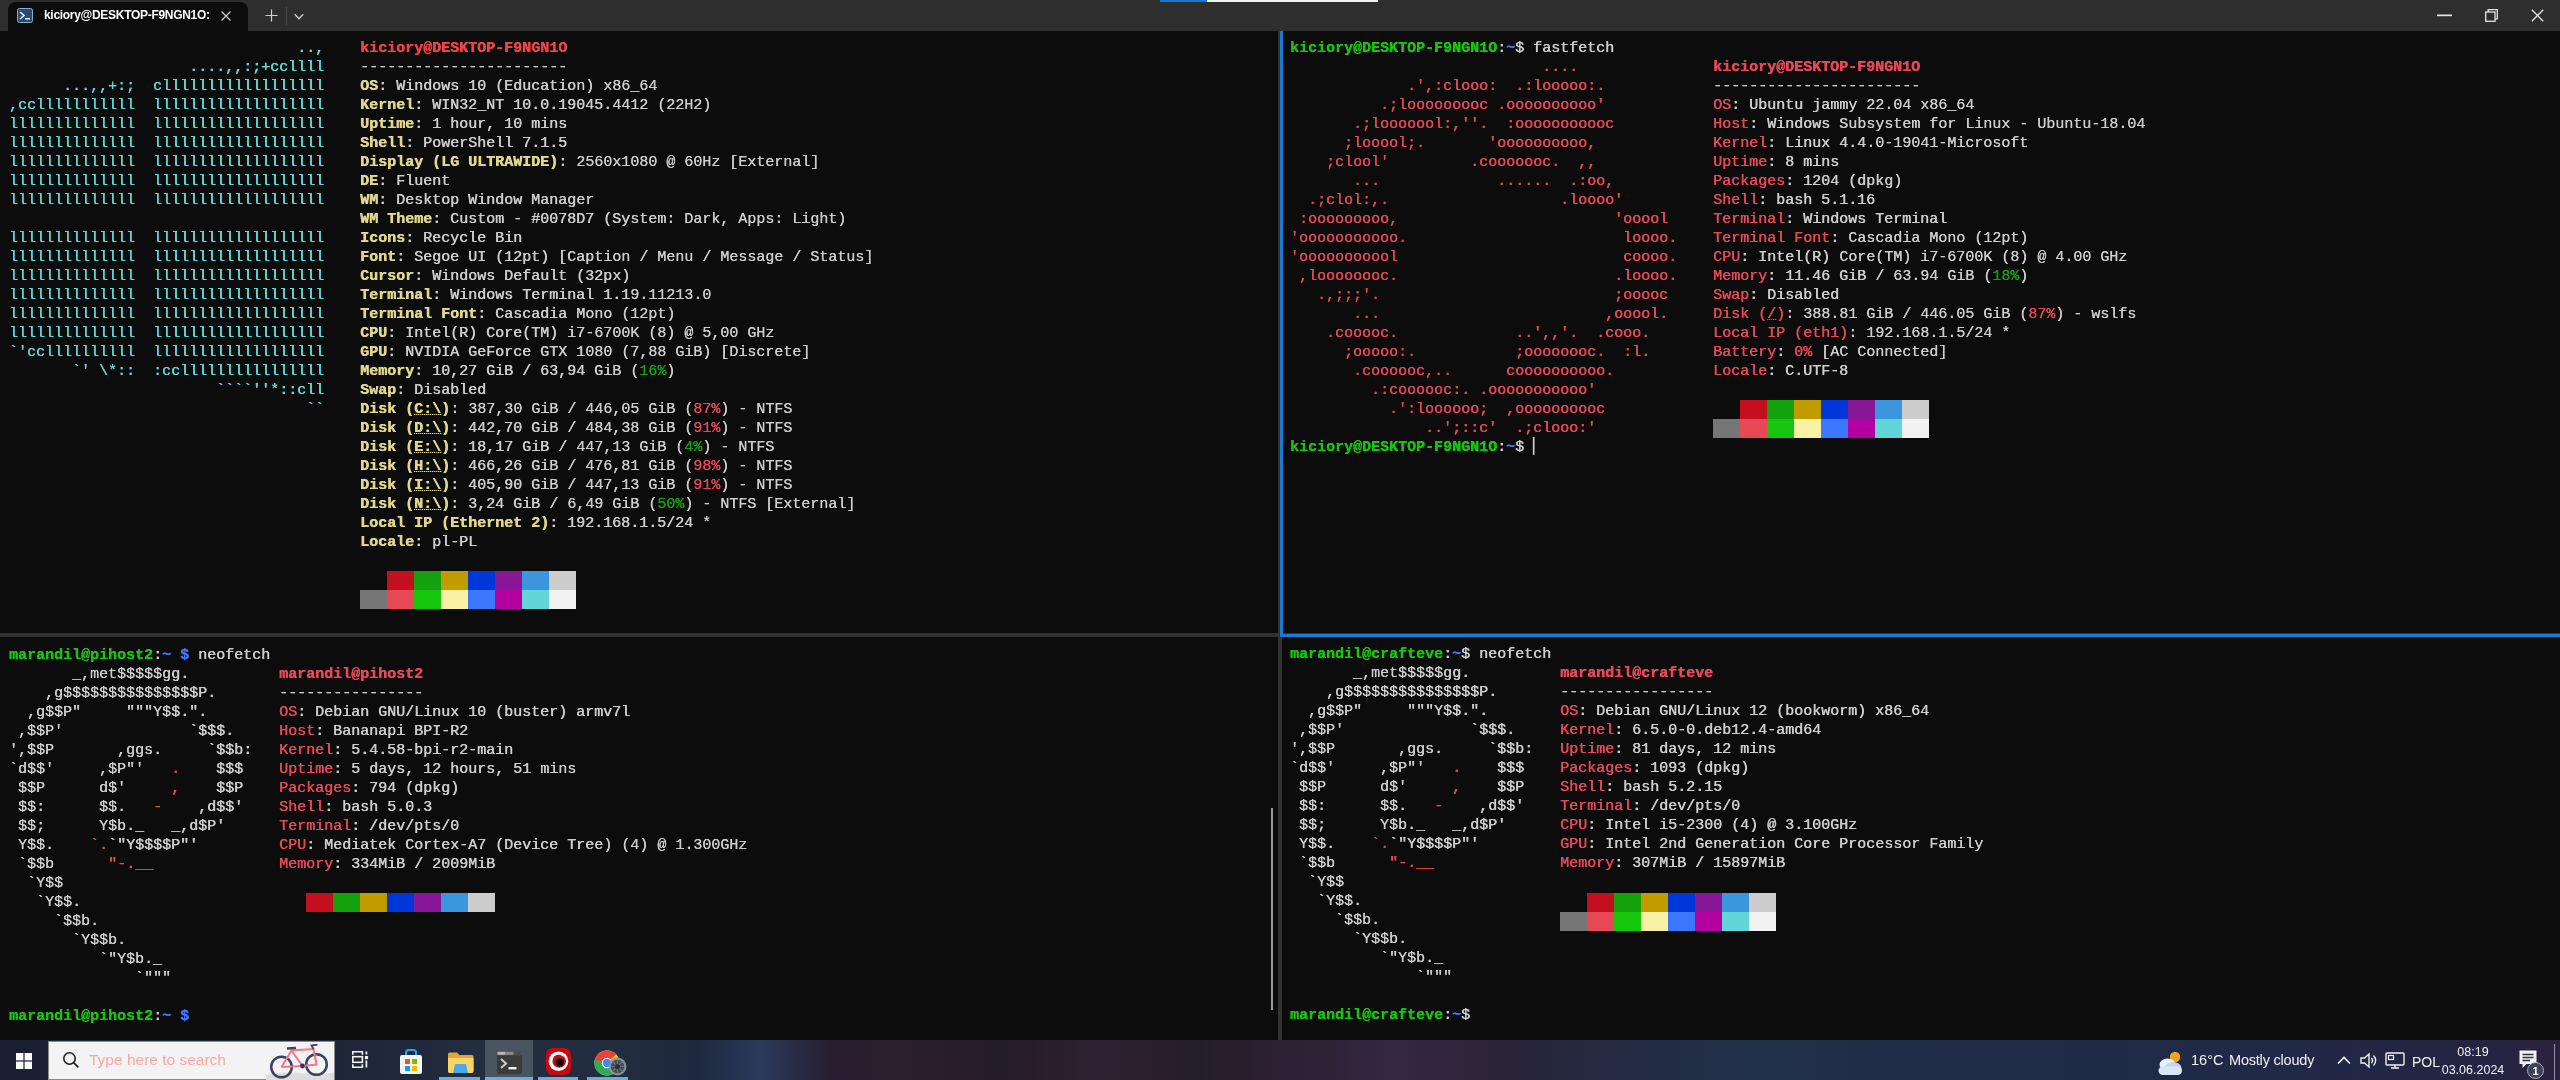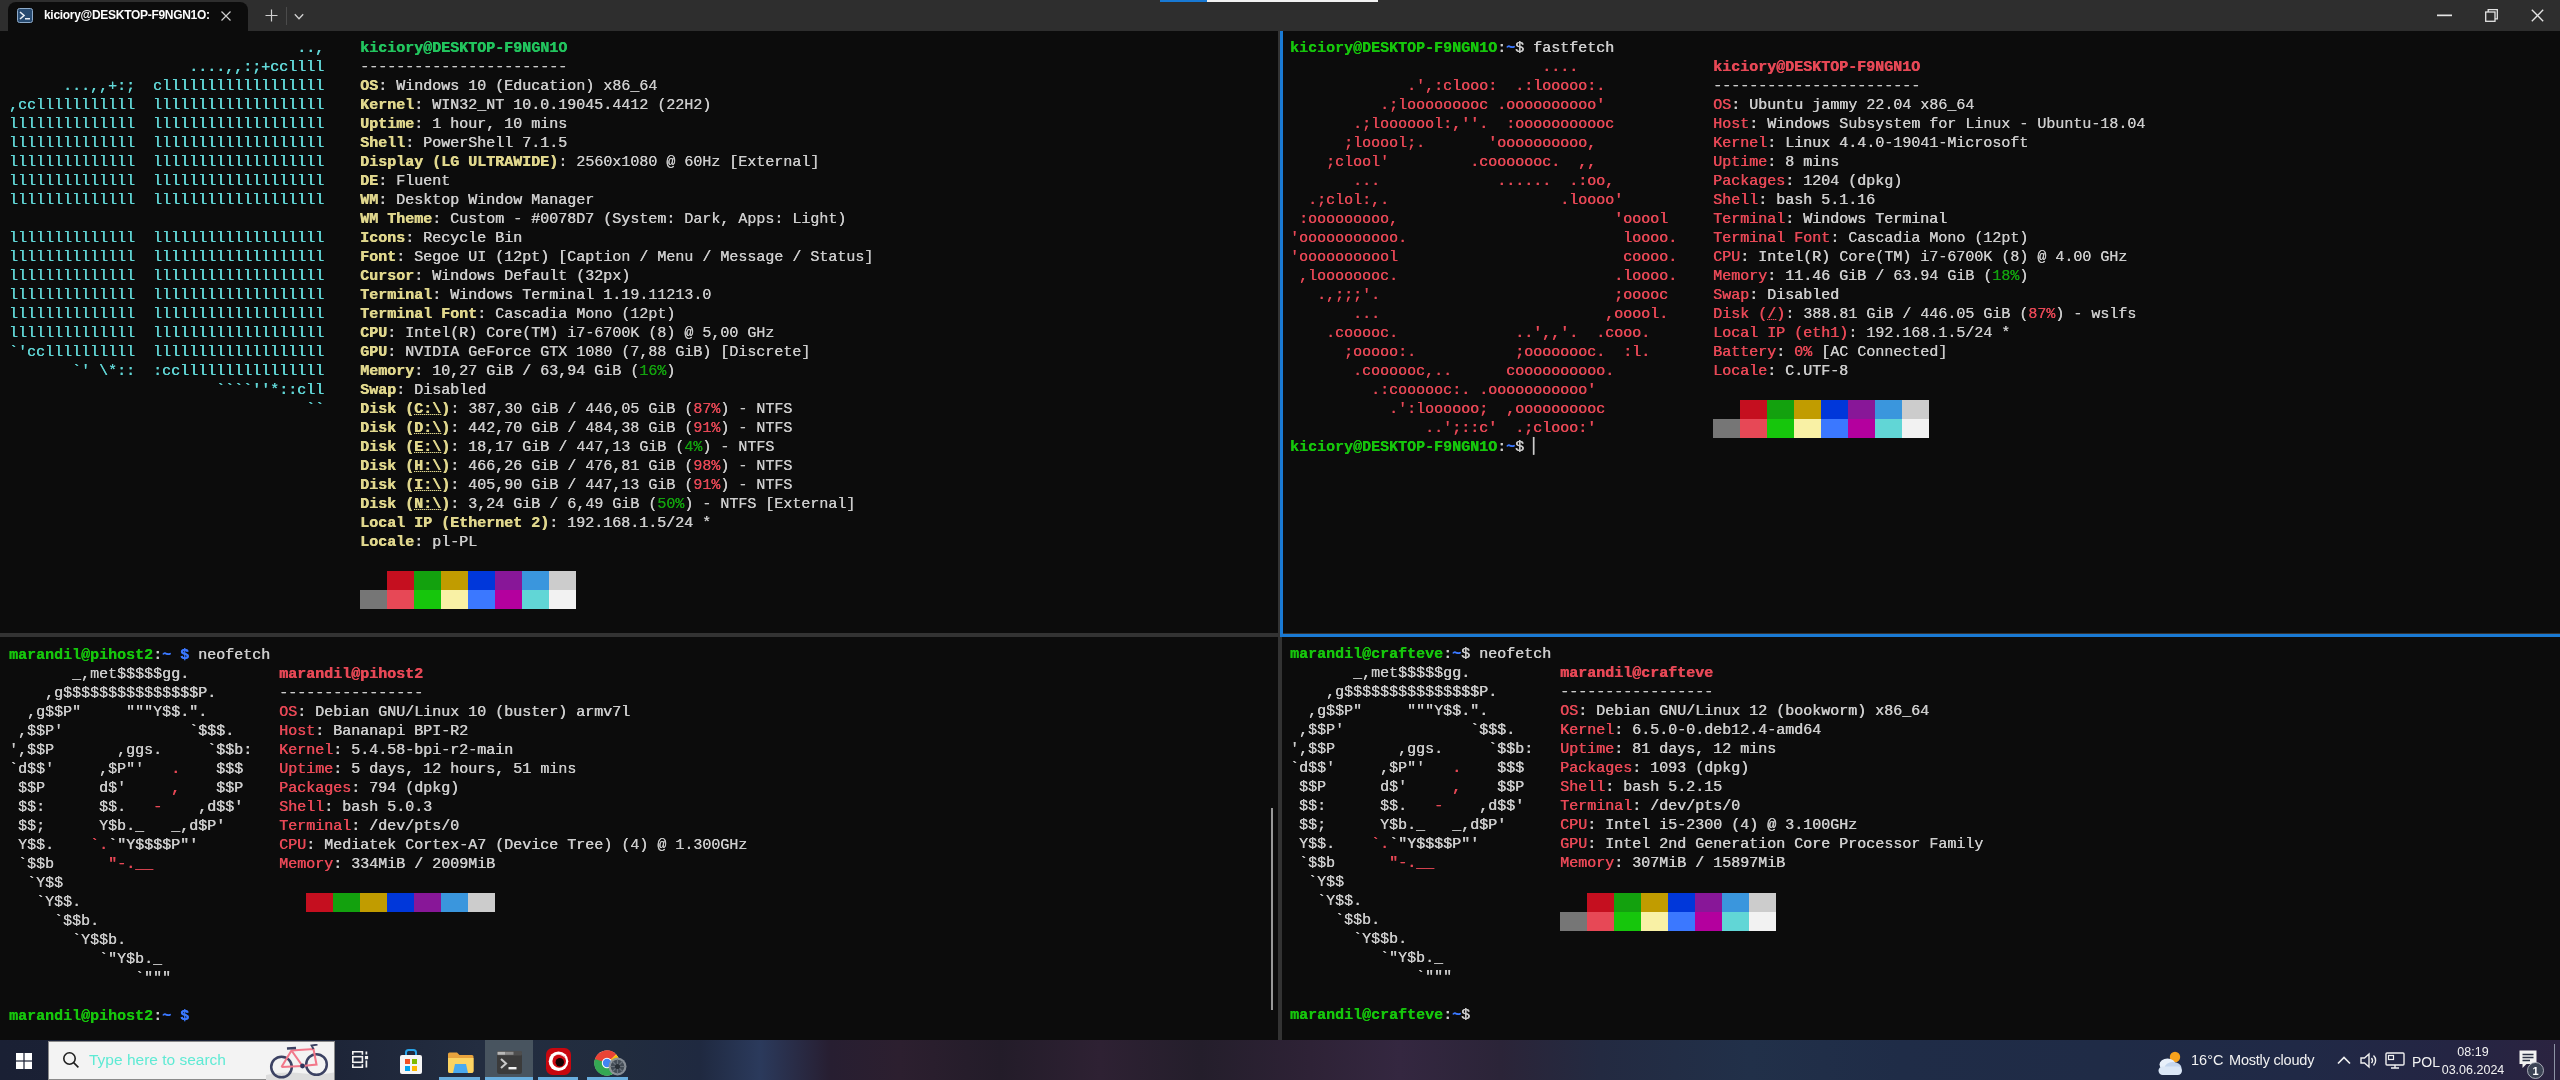--- a/index.html
+++ b/index.html
@@ -5,21 +5,21 @@
 html,body{width:2560px;height:1080px;overflow:hidden;background:#0c0c0c}
 #root{position:absolute;inset:0;width:2560px;height:1080px;font-family:"Liberation Sans",sans-serif}
 pre.t{position:absolute;margin:0;font:15px/19px "Liberation Mono",monospace;color:#cccccc;white-space:pre;text-shadow:0.35px 0 currentColor}
 .v{color:#cccccc}
 .b{color:#3B78FF;font-weight:bold}
 .g{color:#16C60C;font-weight:bold}
 .r{color:#E74856}
 .rb{color:#E74856;font-weight:bold}
 .y{color:#e0d78d;font-weight:bold}
 .c{color:#61D6D6}
-.wb{color:#22c55e;font-weight:bold}
+.wb{color:#ef4444;font-weight:bold}
 .pg{color:#13A10E}
 .pr{color:#E74856}
 .u{text-decoration:underline dotted 1px}
 .cur{color:#cccccc;font-weight:normal}
 .abs{position:absolute}
 .seg{position:absolute;height:3px;background:#69aede;top:1077px}
 .tray{position:absolute;color:#f2f2f2;font-size:15px}
 
 </style></head><body>
 <div id="root">
@@ -207,21 +207,21 @@
 <rect x="0" y="0" width="7.4" height="7.4" fill="#fff"></rect>
       <rect x="8.6" y="0" width="7.4" height="7.4" fill="#fff"></rect>
 <rect x="0" y="8.6" width="7.4" height="7.4" fill="#fff"></rect>
       <rect x="8.6" y="8.6" width="7.4" height="7.4" fill="#fff"></rect>
     </svg>
 <div class="abs" style="left:48px;top:1041px;width:287px;height:39px;background:#f3f3f3;border:1px solid #8a8a8a"></div>
 <svg class="abs" style="left:62px;top:1051px" width="18" height="18" viewBox="0 0 18 18">
 <circle cx="7.5" cy="7.5" r="5.7" fill="none" stroke="#1f1f1f" stroke-width="1.6"></circle>
 <path d="M11.6 11.6 L16.4 16.4" stroke="#1f1f1f" stroke-width="1.6"></path>
     </svg>
-<div class="abs" style="left:89px;top:1051px;font-size:15.5px;color:#5eead4">Type here to search</div>
+<div class="abs" style="left:89px;top:1051px;font-size:15.5px;color:#fca5a5">Type here to search</div>
 <svg class="abs" style="left:266px;top:1044px" width="68" height="36" viewBox="0 0 68 36">
 <path d="M0 31 Q18 27 38 29.5 Q54 31.5 68 28.5 L68 36 L0 36 Z" fill="#dddddd"></path>
 <circle cx="15.5" cy="23" r="10.3" fill="none" stroke="#3c4263" stroke-width="2.5"></circle>
 <circle cx="50.5" cy="20.5" r="10.3" fill="none" stroke="#3c4263" stroke-width="2.5"></circle>
 <path d="M15.5 23 L25.5 6.5 L47.5 5 L50.5 20.5 L36.5 22 L25.5 6.5" fill="none" stroke="#f2788a" stroke-width="2.1"></path>
 <path d="M15.5 23 L36.5 22" stroke="#f2788a" stroke-width="2.1"></path>
 <path d="M21 4.5 L30 4" stroke="#3c4263" stroke-width="2.5"></path>
 <path d="M47.5 5 L45.5 1.5 L51.5 0.5" stroke="#3c4263" stroke-width="1.8" fill="none"></path>
 <circle cx="36.5" cy="22" r="2.4" fill="#30355c"></circle>
     </svg>

